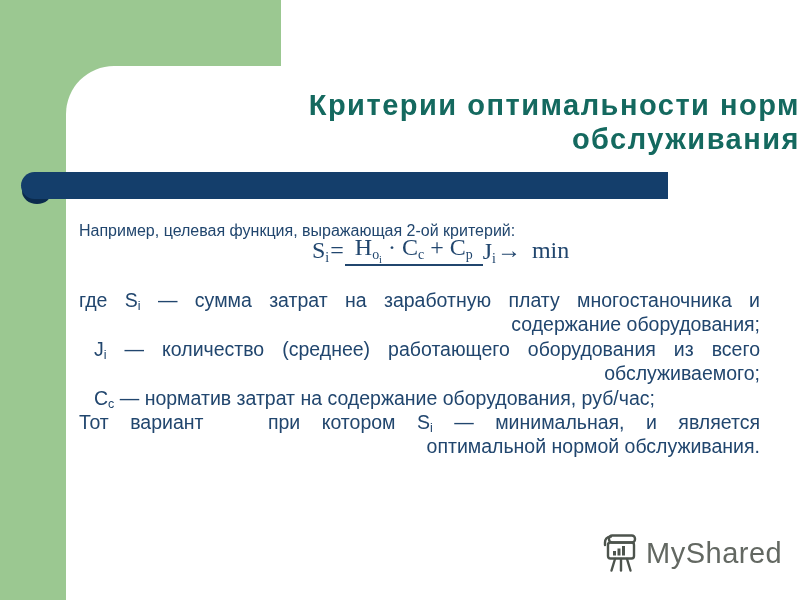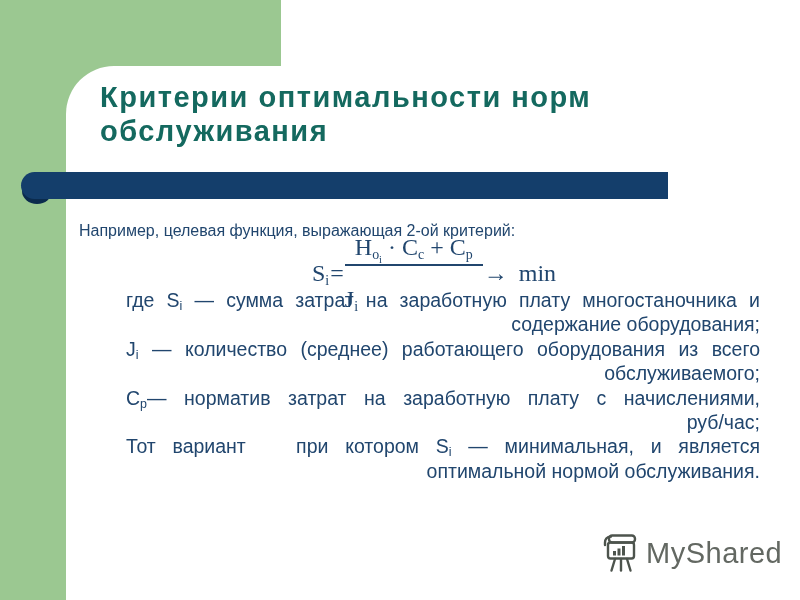--- a/index.html
+++ b/index.html
@@ -8,40 +8,40 @@
 
   
   .green-top{position:absolute;left:0;top:0;width:281px;height:115px;background:var(--green,#9bc891);}
   .green-left{position:absolute;left:0;top:0;width:66px;height:600px;background:var(--green,#9bc891);}
   .white-main{position:absolute;left:66px;top:66px;right:0;bottom:0;background:#ffffff;border-top-left-radius:48px;}
 
   
   .bar-shadow{position:absolute;left:22px;top:178px;width:30px;height:26px;border-radius:50%;background:var(--bar-shadow,#0b2b4d);}
   .title-bar{position:absolute;left:21px;top:172px;width:647px;height:27px;background:var(--bar-navy,#143e6b);border-radius:14px 0 0 14px;}
 
-  .title{position:absolute;left:100px;top:80px;width:700px;text-align:left;
+  .title{position:absolute;left:100px;top:88px;width:700px;text-align:right;
          color:var(--title-teal,#14695f);font-weight:bold;font-size:29px;line-height:34px;letter-spacing:1.5px;}
 
   .intro{position:absolute;left:79px;top:222px;color:var(--body-navy,#21466e);font-size:16px;white-space:nowrap;}
 
   
   .formula{position:absolute;left:312px;top:234px;display:flex;align-items:center;gap:1px;
            color:var(--body-navy,#21466e);font-family:"Liberation Serif",serif;font-size:24px;}
   .formula sub{font-size:58%;line-height:0;vertical-align:-0.3em;}
   .formula sub.ss{font-size:44%;vertical-align:-0.75em;}
-  .frac{display:inline-flex;flex-direction:column;align-items:flex-start;}
+  .frac{display:inline-flex;flex-direction:row;align-items:center;}
   .frac .num{padding:0 10px 3px;border-bottom:2px solid var(--body-navy,#21466e);white-space:nowrap;}
-  .frac .den{padding-top:20px;}
+  .frac .den{padding-top:2px;}
   .f-min{margin-left:10px;}
 
   
   .body-text{position:absolute;left:79px;top:288px;width:681px;color:var(--body-navy,#21466e);
              font-size:19.5px;line-height:24.4px;}
   .bline{white-space:nowrap;}
-  .bline.stretch{white-space:normal;text-align:justify;text-align-last:justify;margin-left:47px;}
+  .bline.stretch{white-space:normal;text-align:justify;text-align-last:justify;}
   .bline sub{font-size:64%;line-height:0;vertical-align:-0.25em;}
   .ind-a{margin-left:0;}
   .ind-b{margin-left:15px;}
   .ind-c{margin-left:37px;text-align:right;}
   .bigH{font-family:"Liberation Serif",serif;font-size:31px;line-height:0.8;}
   sub.bigHs{font-family:"Liberation Serif",serif;font-size:17px;line-height:0;vertical-align:-0.35em;}
   sub.bigHss{font-family:"Liberation Serif",serif;font-size:12px;line-height:0;vertical-align:-0.8em;}
 
   
   .logo{position:absolute;left:601px;top:533px;display:flex;align-items:center;gap:7px;text-align:center;}
@@ -75,22 +75,21 @@
     </span>
     <span class="f-arrow">→</span>
     <span class="f-min">min</span>
   </div>
 
   <div class="body-text" id="body-text">
       <div class="bline ind-a stretch"><span>где S</span><sub>i</sub><span> — сумма затрат на заработную плату многостаночника и</span></div>
       <div class="bline ind-c"><span>содержание оборудования;</span></div>
       <div class="bline ind-b stretch"><span>J</span><sub>i</sub><span> — количество (среднее) работающего оборудования из всего</span></div>
       <div class="bline ind-c"><span>обслуживаемого;</span></div>
-      <div class="bline ind-b stretch"><span>C</span><sub>p</sub><span>— норматив затрат на заработную плату с начислениями,</span></div>
-      <div class="bline ind-c"><span>руб/час;</span></div>
+      <div class="bline ind-b"><span>C</span><sub>c</sub><span> — норматив затрат на содержание оборудования, руб/час;</span></div>
       <div class="bline ind-a stretch"><span>Тот вариант &nbsp; при котором S</span><sub>i</sub><span> — минимальная, и является</span></div>
       <div class="bline ind-c"><span>оптимальной нормой обслуживания.</span></div>
     </div>
 
   <div class="logo">
     <svg width="38" height="41" viewBox="0 0 38 41">
       <g fill="none" stroke="#4d544d" stroke-width="2.4" stroke-linecap="round" stroke-linejoin="round">
         <path d="M10 3.5 C5.5 3.5 4 7 4 9.5 L4 12"></path>
         <rect x="8" y="2.5" width="26" height="7" rx="3.2"></rect>
         <rect x="7" y="9.5" width="26" height="16" rx="2.5"></rect>

